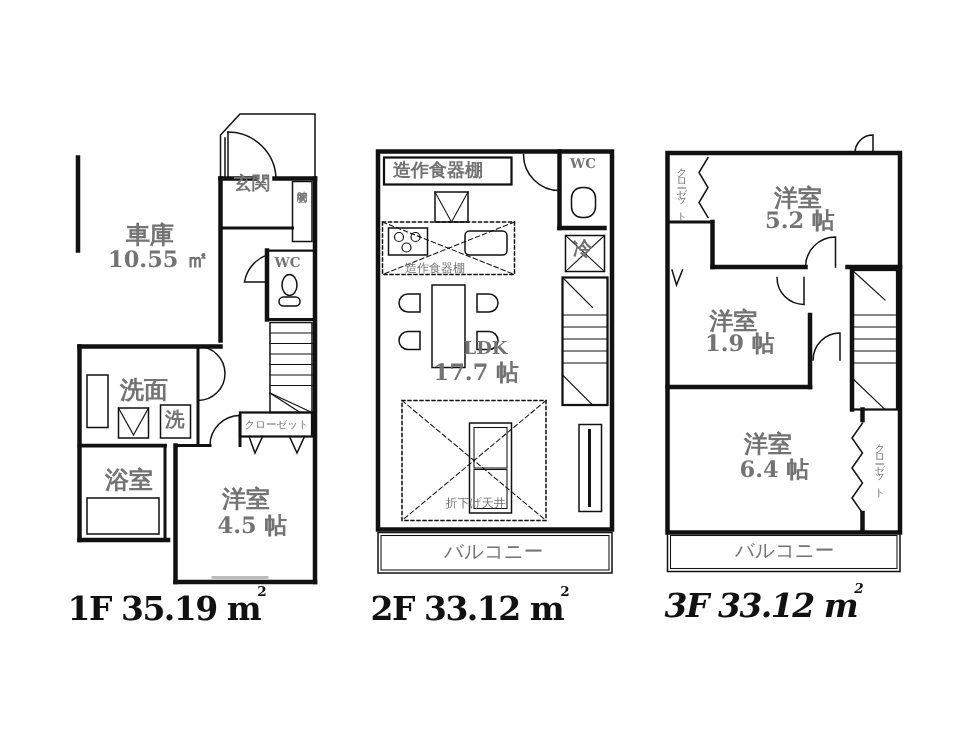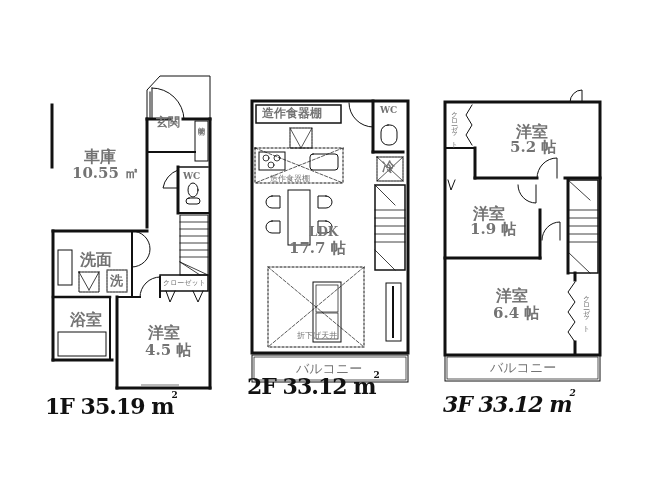--- a/index.html
+++ b/index.html
@@ -200,21 +200,21 @@
 <div>
   <div class="lbl room" style="left:262px;top:107px;font-size:12px;">造作食器棚</div>
   <div class="lbl small" style="left:380px;top:106px;font-size:9px;font-weight:bold;">WC</div>
   <div class="lbl room" style="left:382px;top:160px;font-size:13px;">冷</div>
   <div class="lbl small" style="left:270px;top:175px;font-size:8px;">造作食器棚</div>
   <div class="lbl room" style="left:296px;top:226px;font-size:12px;margin-left:13px;">LDK</div>
   <div class="lbl area" style="left:289px;top:241px;">17.7 帖</div>
   <div class="lbl small" style="left:297px;top:332px;font-size:8px;">折下げ天井</div>
   <div class="lbl room" style="left:296px;top:362px;font-size:13px;font-weight:normal;">バルコニー</div>
 
-  <div class="floor" style="left:247px;top:373px;">
+  <div class="floor" style="left:247px;top:393px;">
     <span>2F</span>
     <span>33.12</span>
     <span>m</span><sup>2</sup>
   </div>
 </div>
 
 <div>
   <div class="lbl vert" style="left:450px;top:106px;">クローゼット</div>
   <div class="lbl room" style="left:516px;top:124px;">洋室</div>
   <div class="lbl area" style="left:510px;top:140px;">5.2 帖</div>

